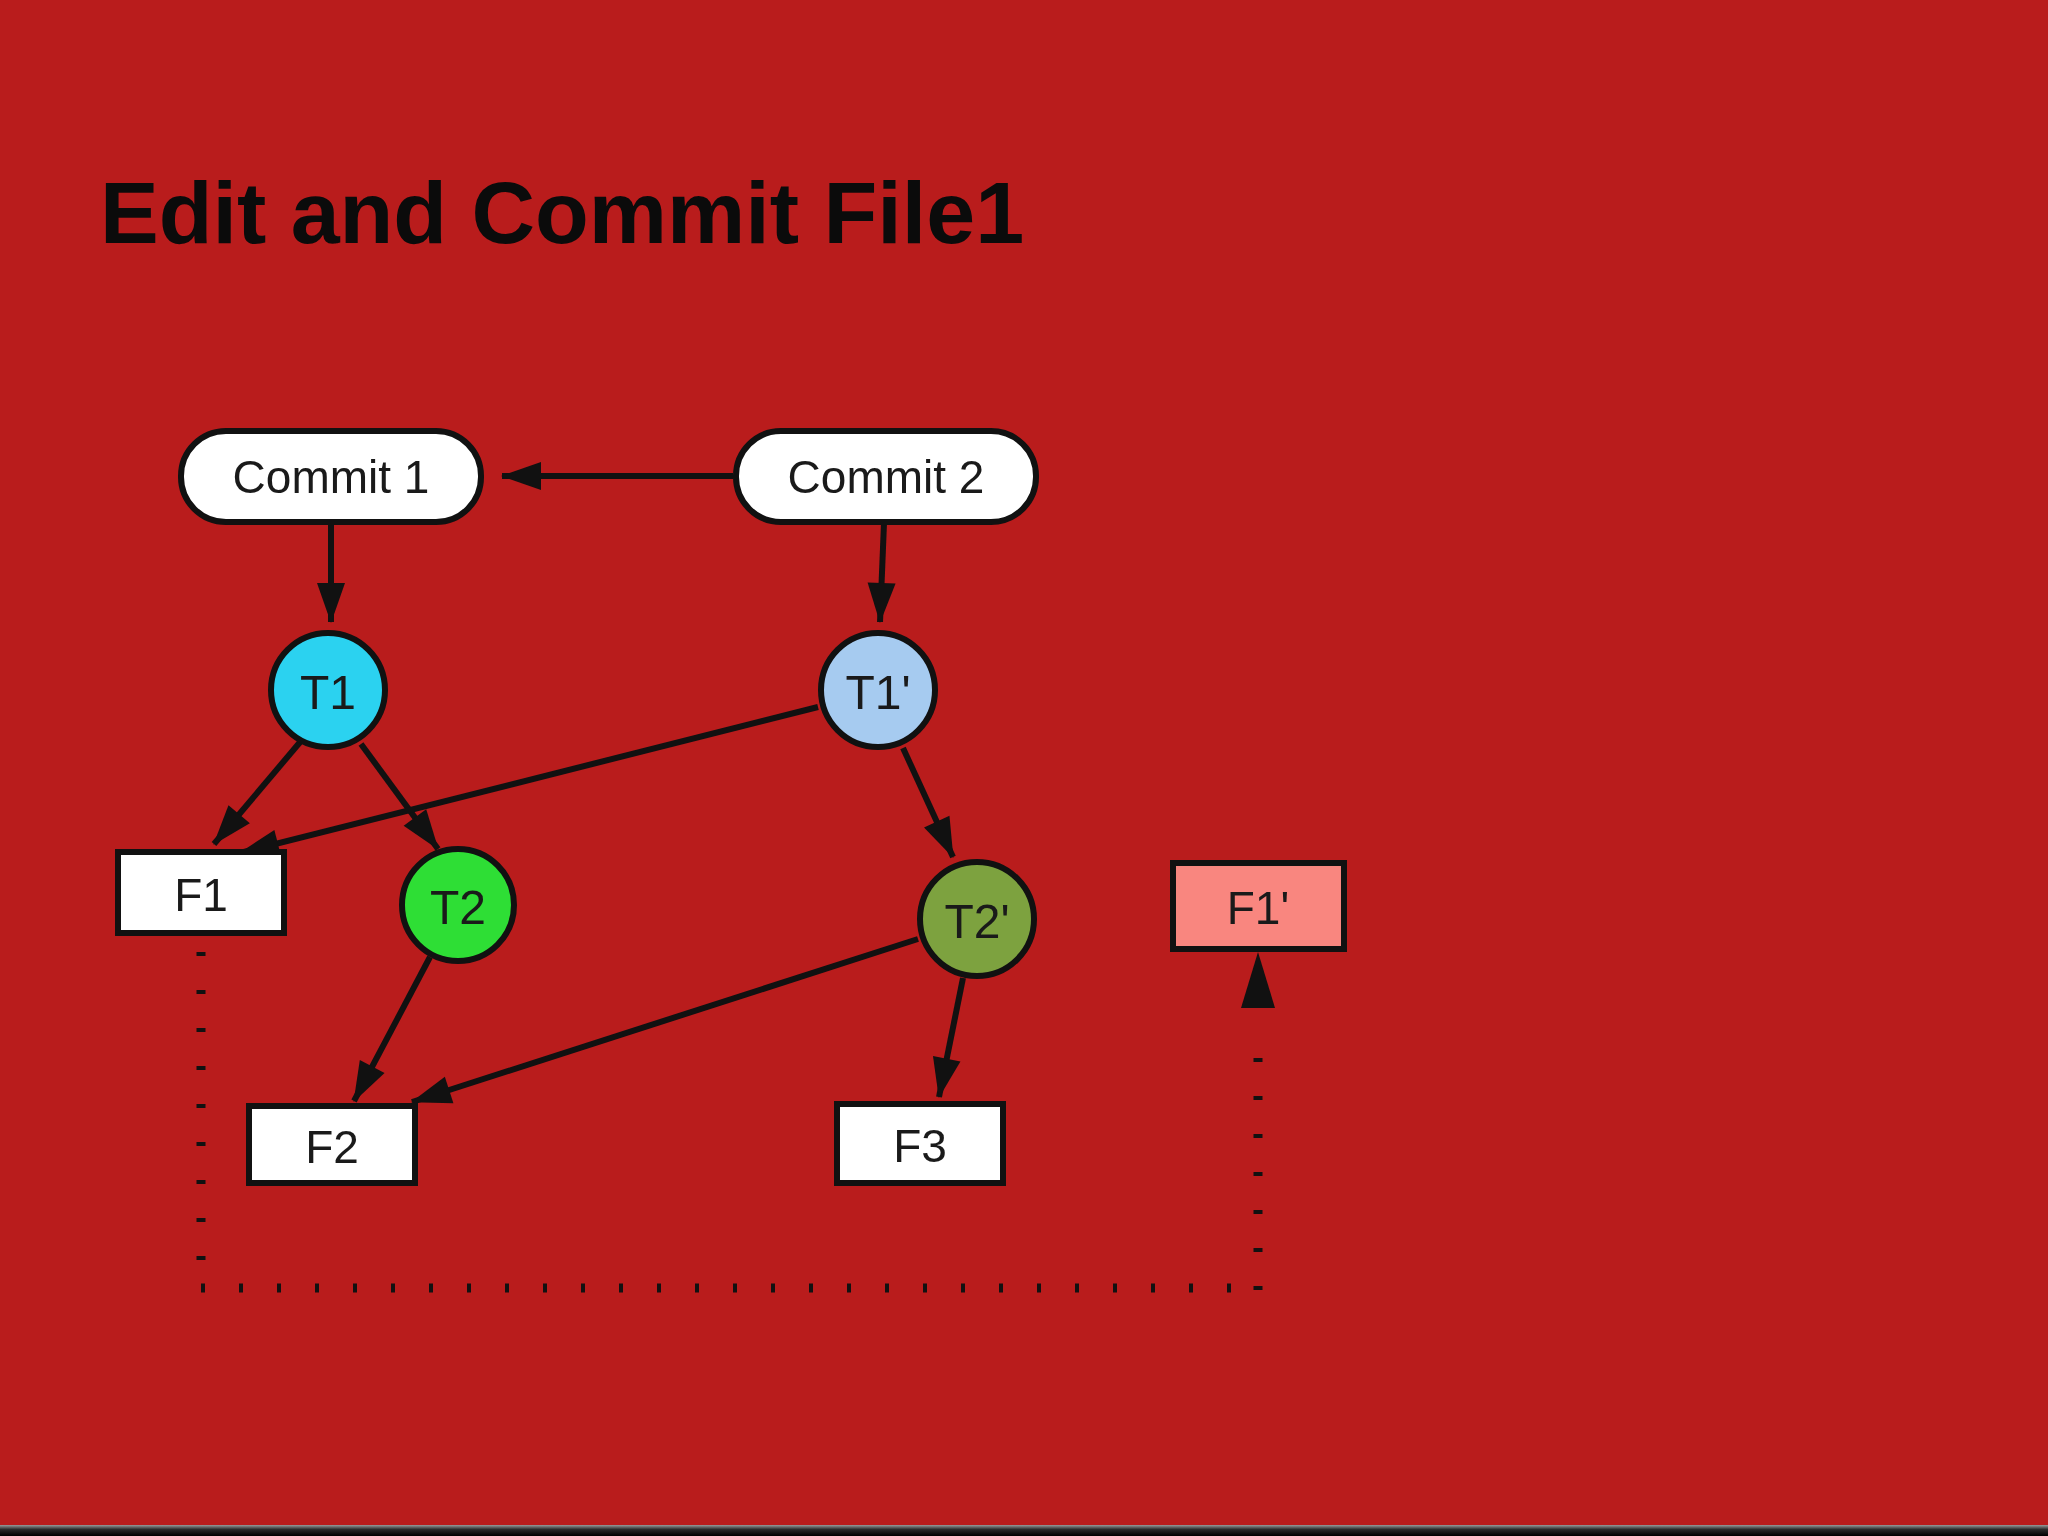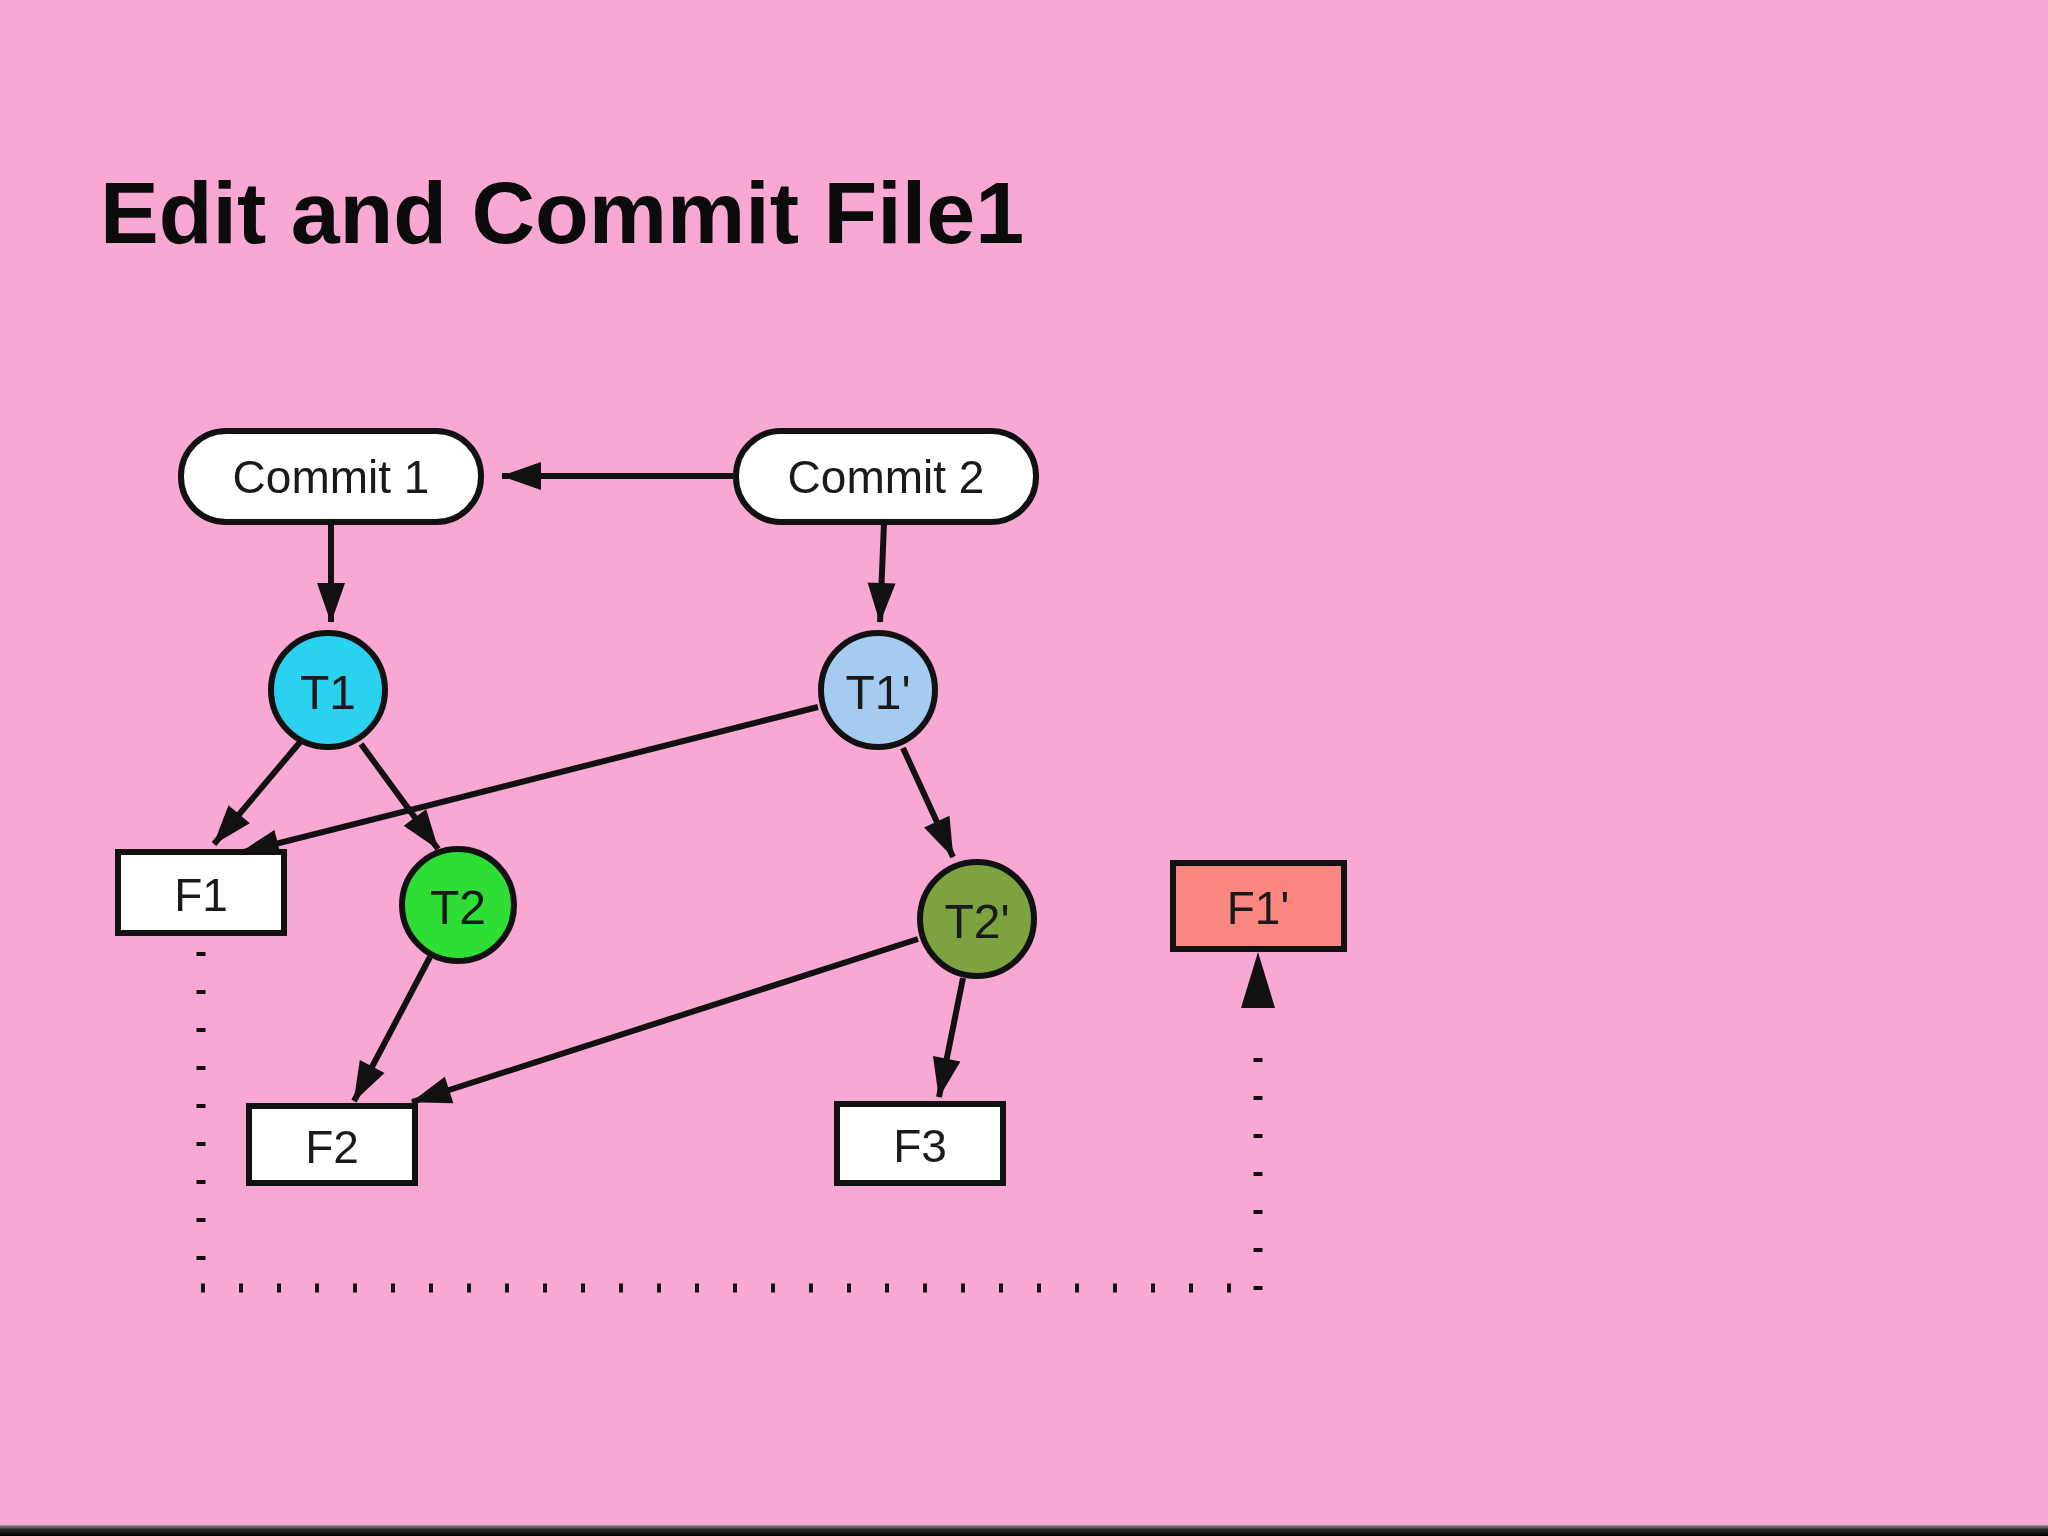--- a/index.html
+++ b/index.html
@@ -8,21 +8,21 @@
     width: 2048px;
     height: 1536px;
     background: #ffffff;
     font-family: "Liberation Sans", sans-serif;
     overflow: hidden;
   }
   .stage {
     position: relative;
     width: 2048px;
     height: 1536px;
-    background: #f9a8d4;
+    background: #b91c1c;
   }
   svg { display: block; }
   .node-label {
     font-family: "Liberation Sans", sans-serif;
     fill: #1a1a1a;
   }
   .slide-title {
     font-family: "Liberation Sans", sans-serif;
     font-weight: bold;
     fill: #0b0b0b;

